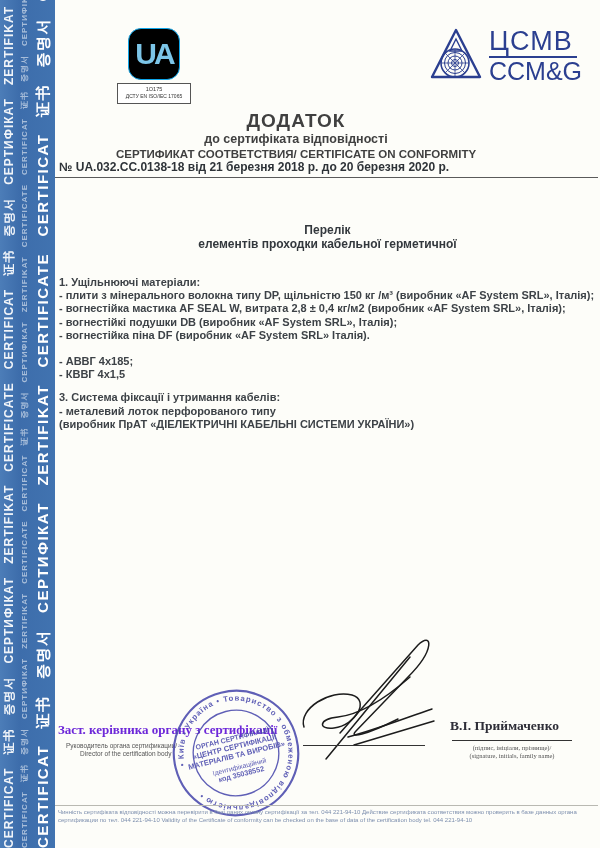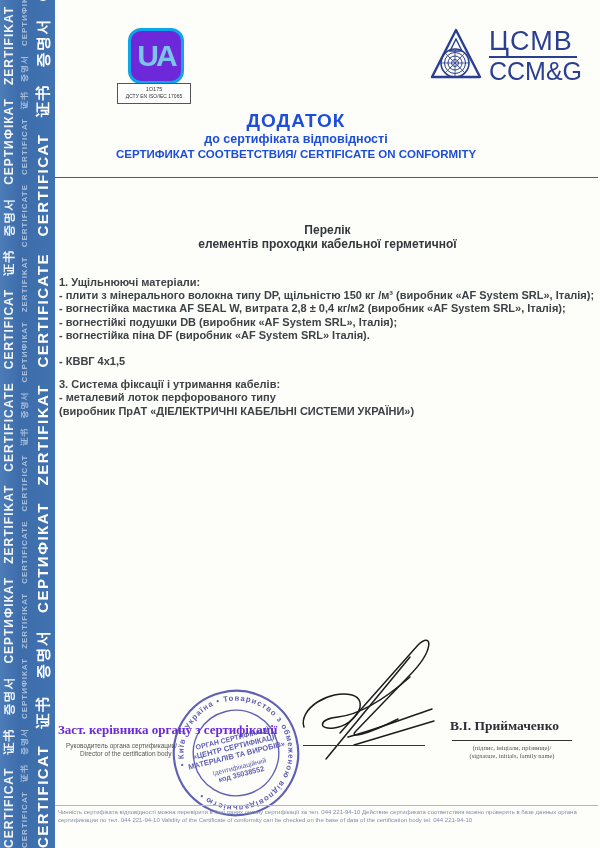--- a/index.html
+++ b/index.html
@@ -7,34 +7,34 @@
   .page{position:absolute;left:0;top:0;width:600px;height:848px;background:#fdfdf9;overflow:hidden;}
 
   
   .band{position:absolute;left:0;top:0;width:55px;height:848px;background:linear-gradient(90deg,#4c7db8 0%,#3d6dab 35%,#4173b0 100%);}
   .vstrip{position:absolute;top:848px;width:848px;white-space:nowrap;transform-origin:0 0;transform:rotate(-90deg);overflow:hidden;color:#fff;}
   .vstrip.outer{left:1px;height:17px;line-height:17px;font-size:12px;font-weight:bold;letter-spacing:1px;opacity:.92;}
   .vstrip.mid{left:19px;height:12px;line-height:12px;font-size:8px;font-weight:bold;letter-spacing:1px;opacity:.55;}
   .vstrip.inner{left:31px;height:23px;line-height:23px;font-size:15px;font-weight:bold;letter-spacing:1.5px;}
 
   
-  .ua-logo{position:absolute;left:128px;top:28px;width:50px;height:50px;background:#6d28d9;border:3px solid #0ea5e9;border-radius:13px;display:flex;align-items:center;justify-content:center;}
+  .ua-logo{position:absolute;left:128px;top:28px;width:50px;height:50px;background:#000000;border:1px solid #0ea5e9;border-radius:13px;display:flex;align-items:center;justify-content:center;}
   .ua-logo span{font-weight:bold;font-size:30px;color:#7cc5e8;letter-spacing:-3px;font-family:"Liberation Sans",sans-serif;}
   .accred-box{position:absolute;left:117px;top:83px;width:72px;height:19px;border:1px solid #555;background:#fff;text-align:center;color:#333;}
   .accred-box .l1{font-size:5.5px;line-height:7px;margin-top:2px;}
   .accred-box .l2{font-size:5px;line-height:6px;}
 
   .org-logo-text{position:absolute;left:489px;top:28px;width:92px;color:#2b3f90;text-align:left;}
   .org-logo-text .l1{font-size:27px;line-height:27px;letter-spacing:1px;font-weight:500;}
   .org-logo-text .divider{border-top:2px solid #2b3f90;margin:1px 0 1px 0;width:88px;}
   .org-logo-text .l2{font-size:25px;line-height:25px;letter-spacing:0px;font-weight:500;}
   .tri-logo{position:absolute;left:430px;top:27px;}
 
   
-  .titles{position:absolute;left:55px;top:110px;width:482px;text-align:center;color:#1d4ed8;}
+  .titles{position:absolute;left:55px;top:110px;width:482px;text-align:center;color:#404040;}
   .t1{font-size:19px;font-weight:bold;letter-spacing:1px;line-height:21px;}
   .t2{font-size:12.5px;font-weight:bold;line-height:16px;}
   .t3{font-size:11.5px;font-weight:bold;line-height:15px;}
   .numline{position:absolute;left:55px;top:160px;width:545px;color:#2e3338;font-size:12px;font-weight:bold;padding-left:4px;box-sizing:border-box;}
   .numrule{position:absolute;left:55px;top:177px;width:543px;border-top:1.5px solid #5a5a5a;}
 
   .listtitle{position:absolute;left:55px;top:223px;width:545px;text-align:center;color:#33383d;font-size:12px;font-weight:bold;line-height:14px;}
 
   
   .bodytext{position:absolute;left:59px;top:276px;width:538px;color:#3d4247;font-size:11px;font-weight:bold;line-height:13.2px;}
@@ -95,39 +95,41 @@
     <div class="l1">ЦСМВ</div>
     <div class="divider"></div>
     <div class="l2">CCM&amp;G</div>
   </div>
 
   <div class="titles">
     <div class="t1">ДОДАТОК</div>
     <div class="t2">до сертифіката відповідності</div>
     <div class="t3">СЕРТИФИКАТ СООТВЕТСТВИЯ/ CERTIFICATE ON CONFORMITY</div>
   </div>
+  <div class="numline">№ UA.032.CC.0138-18  від 21 березня 2018 р. до 20 березня 2020 р.</div>
   <div class="numrule"></div>
 
   <div class="listtitle">
     <div>Перелік</div>
     <div>елементів проходки кабельної герметичної</div>
   </div>
 
   <div class="bodytext">
     <div class="section">
       <div>1. Ущільнюючі матеріали:</div>
       <div class="items">
           <div>- плити з мінерального волокна типу DP, щільністю 150 кг /м³ (виробник «AF System SRL», Італія);</div>
           <div>- вогнестійка мастика AF SEAL W, витрата 2,8 ± 0,4 кг/м2 (виробник «AF System SRL», Італія);</div>
           <div>- вогнестійкі подушки DB (виробник «AF System SRL», Італія);</div>
           <div>- вогнестійка піна DF (виробник «AF System SRL» Італія).</div>
         </div>
     </div>
     <div class="section sec2">
       <div class="items">
+          <div>- АВВГ 4х185;</div>
           <div>- КВВГ 4х1,5</div>
         </div>
     </div>
     <div class="section">
       <div>3. Система фіксації і утримання кабелів:</div>
       <div class="items">
           <div> - металевий лоток перфорованого типу</div>
           <div>(виробник ПрАТ «ДІЕЛЕКТРИЧНІ КАБЕЛЬНІ СИСТЕМИ УКРАЇНИ»)</div>
         </div>
     </div>

